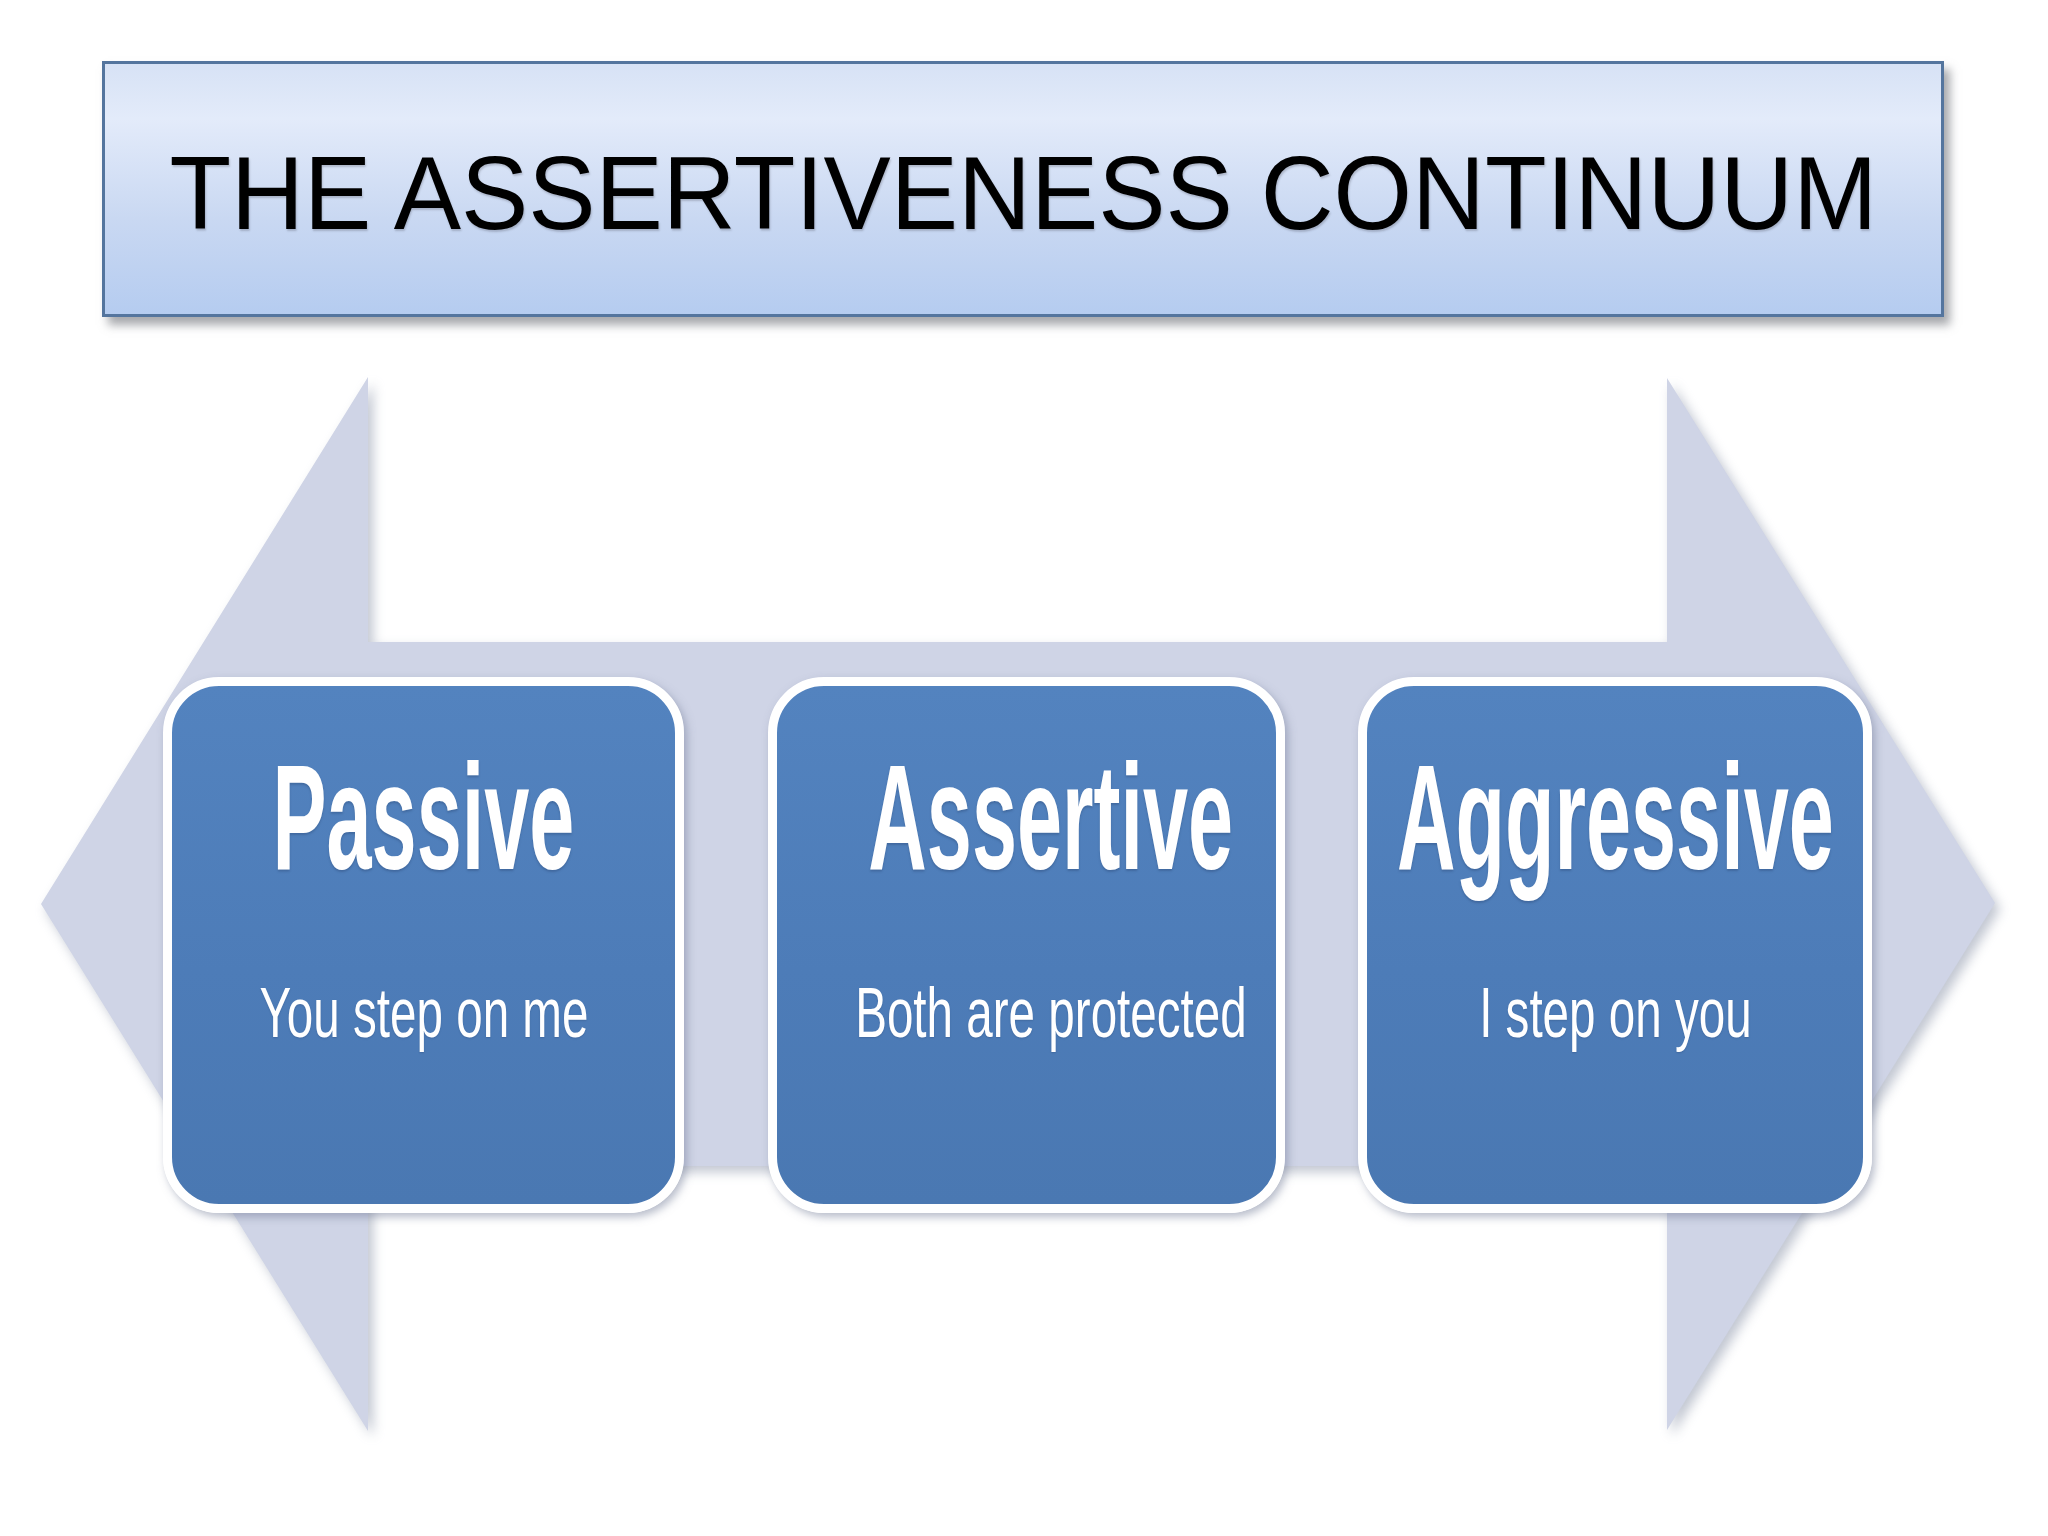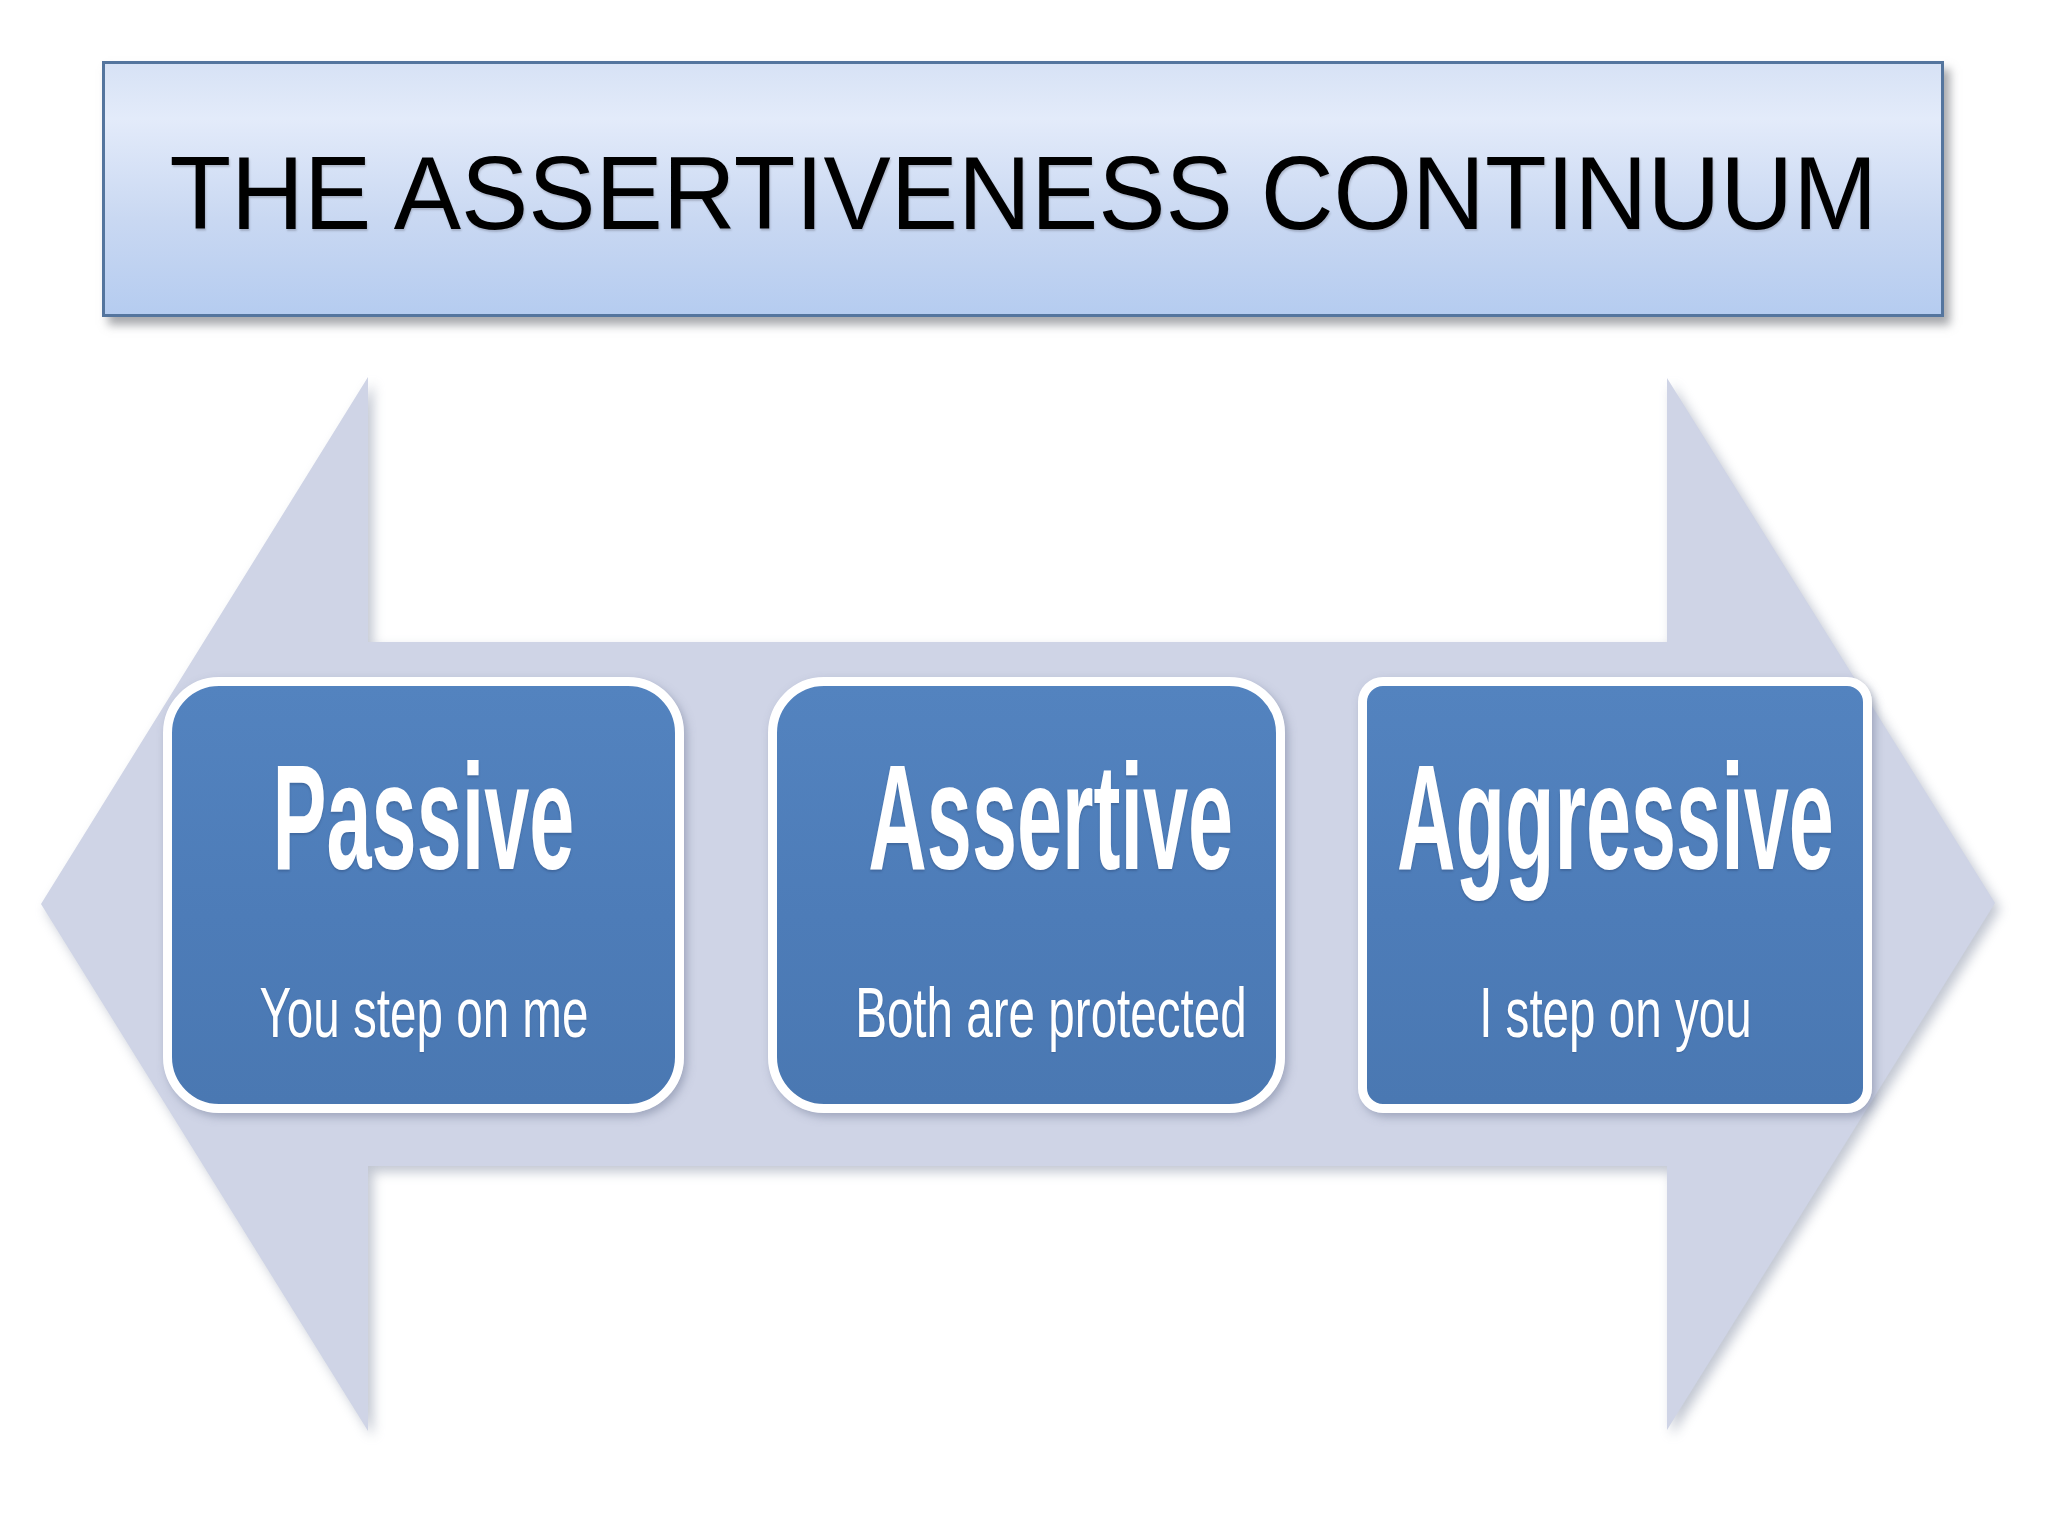--- a/index.html
+++ b/index.html
@@ -60,35 +60,35 @@
     white-space: nowrap;
     transform: scaleX(0.97);
     transform-origin: center;
     text-shadow: 1px 2px 2px rgba(60, 60, 70, 0.25);
   }
 
   
   .card {
     position: absolute;
     top: 677px;
-    height: 436px;
+    height: 536px;
     box-sizing: border-box;
     border: 9px solid #ffffff;
     border-radius: 56px;
     background: linear-gradient(180deg, #5383bf 0%, var(--c-box_fill, #4d7cb8) 55%, #4a78b2 100%);
     box-shadow: 3px 4px 8px rgba(112, 122, 150, 0.5);
     display: flex;
     flex-direction: column;
     align-items: center;
     padding-top: 56px;
     z-index: 2;
   }
   .card-passive    { left: 163px;  width: 521px; }
   .card-assertive  { left: 768px;  width: 517px; padding-left: 48px; }
-  .card-aggressive { left: 1358px; width: 514px; border-radius: 25px; }
+  .card-aggressive { left: 1358px; width: 514px; }
 
   .card-heading {
     display: inline-block;
     font-size: 150px;
     line-height: 1;
     font-weight: 700;
     color: var(--c-box_text, #ffffff);
     white-space: nowrap;
     transform: scaleX(0.54);
     transform-origin: center;

